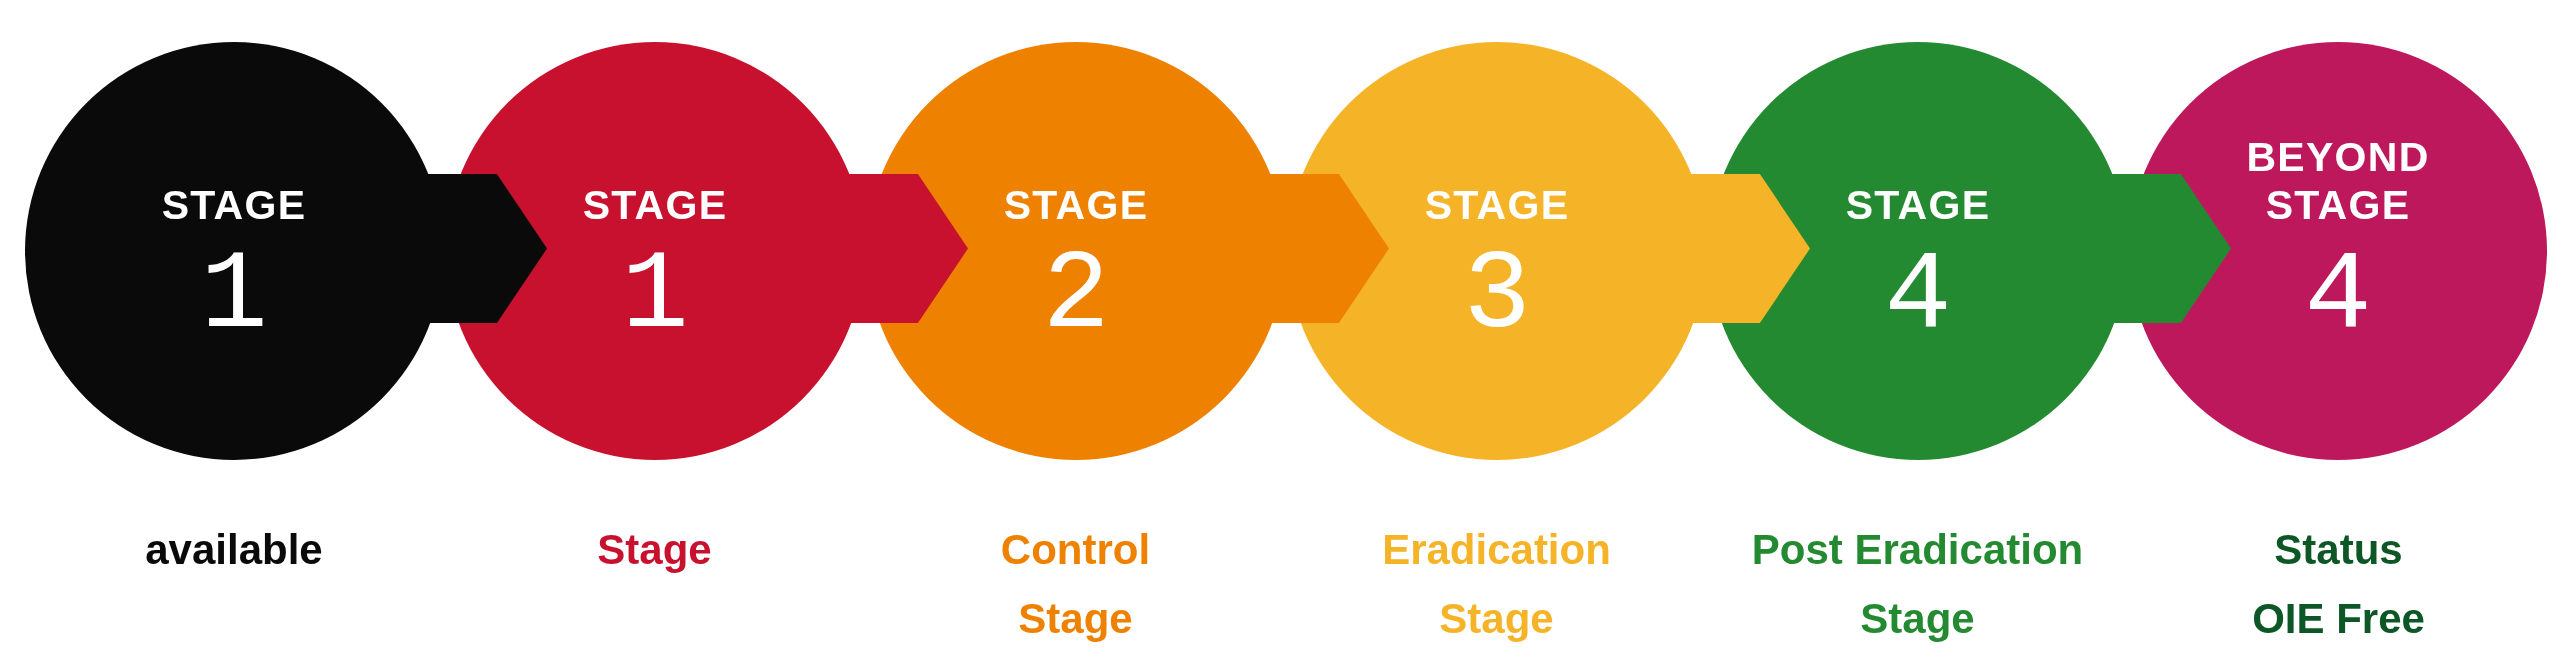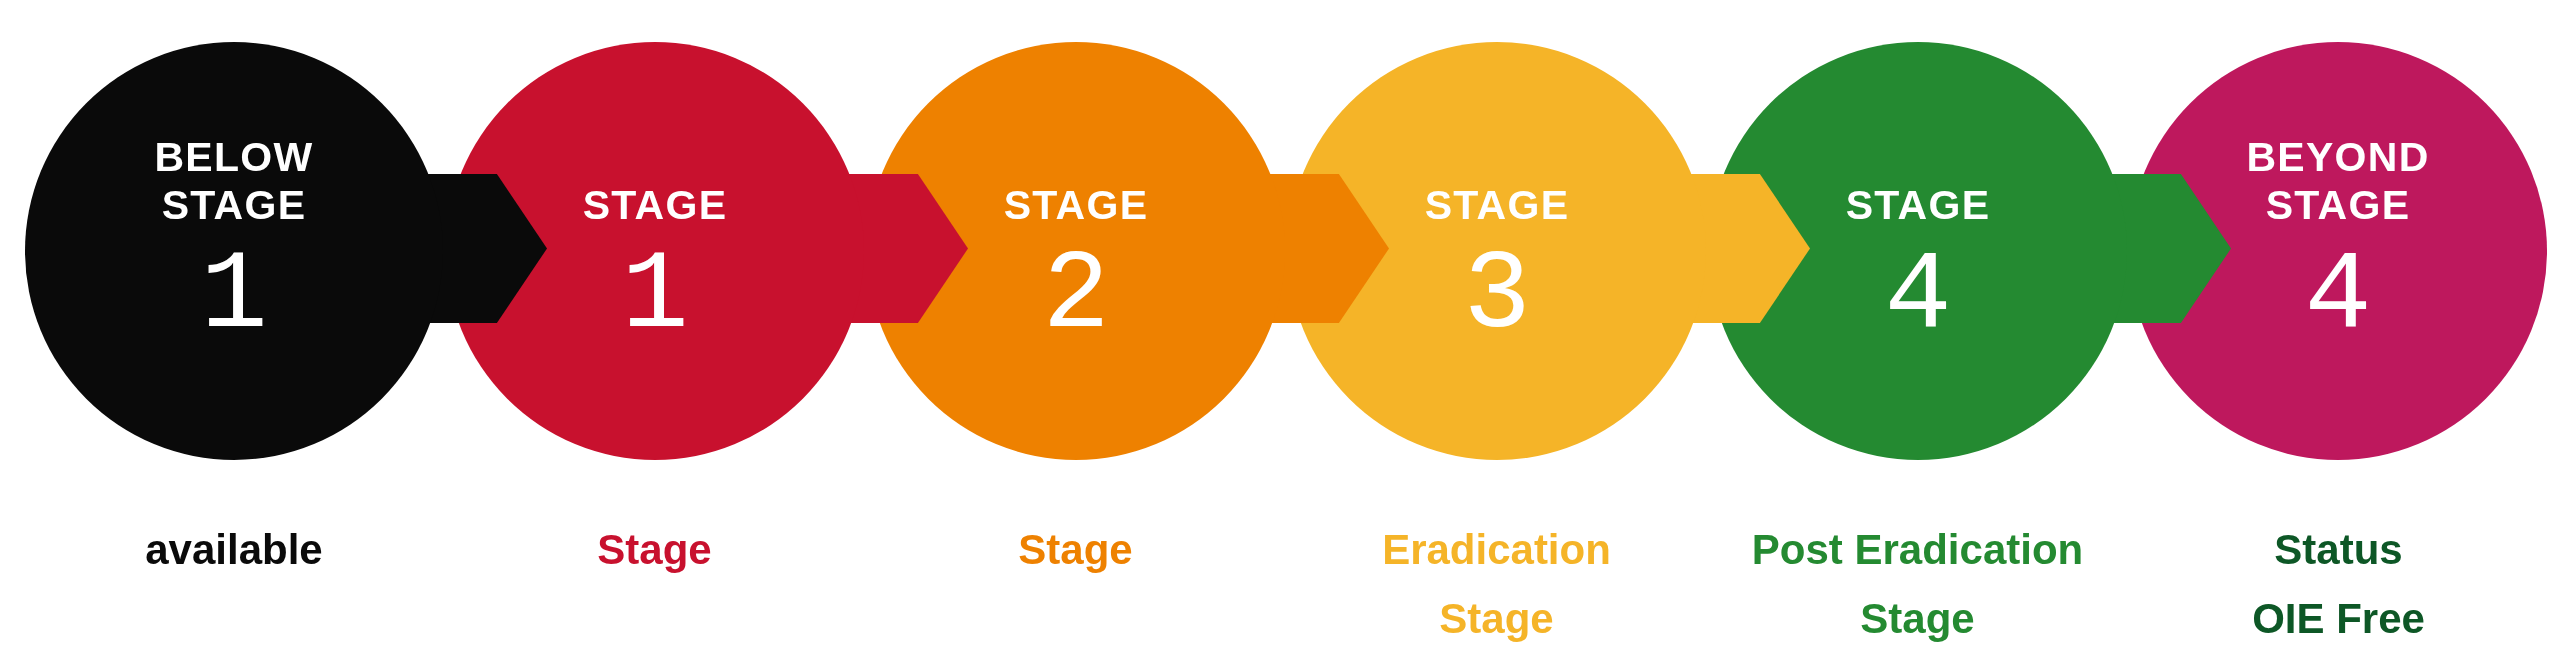--- a/index.html
+++ b/index.html
@@ -77,21 +77,20 @@
 </style>
 </head>
 <body>
 
 <div id="canvas">
 
     <div class="stage" style="z-index: 60;">
       <div class="arrow" style="left: 234px; background: rgb(10, 10, 10);"></div>
       <div class="circle" style="left: 25px; background: rgb(10, 10, 10);">
         <div class="caps-block">
-          <div class="caps-line">BELOW</div>
           <div class="caps-line">STAGE</div>
         </div>
         <div class="big-number">1</div>
       </div>
       <div class="stage-label" style="left: 22.5px; color: rgb(10, 10, 10);">
         <div class="label-line">available</div>
       </div>
     </div>
 
     <div class="stage" style="z-index: 50;">
@@ -109,20 +108,21 @@
 
     <div class="stage" style="z-index: 40;">
       <div class="arrow" style="left: 1076px; background: rgb(238, 129, 0);"></div>
       <div class="circle" style="left: 867px; background: rgb(238, 129, 0);">
         <div class="caps-block">
           <div class="caps-line">STAGE</div>
         </div>
         <div class="big-number">2</div>
       </div>
       <div class="stage-label" style="left: 864px; color: rgb(238, 129, 0);">
+        <div class="label-line">Control</div>
         <div class="label-line">Stage</div>
       </div>
     </div>
 
     <div class="stage" style="z-index: 30;">
       <div class="arrow" style="left: 1497px; background: rgb(245, 180, 40);"></div>
       <div class="circle" style="left: 1288px; background: rgb(245, 180, 40);">
         <div class="caps-block">
           <div class="caps-line">STAGE</div>
         </div>

